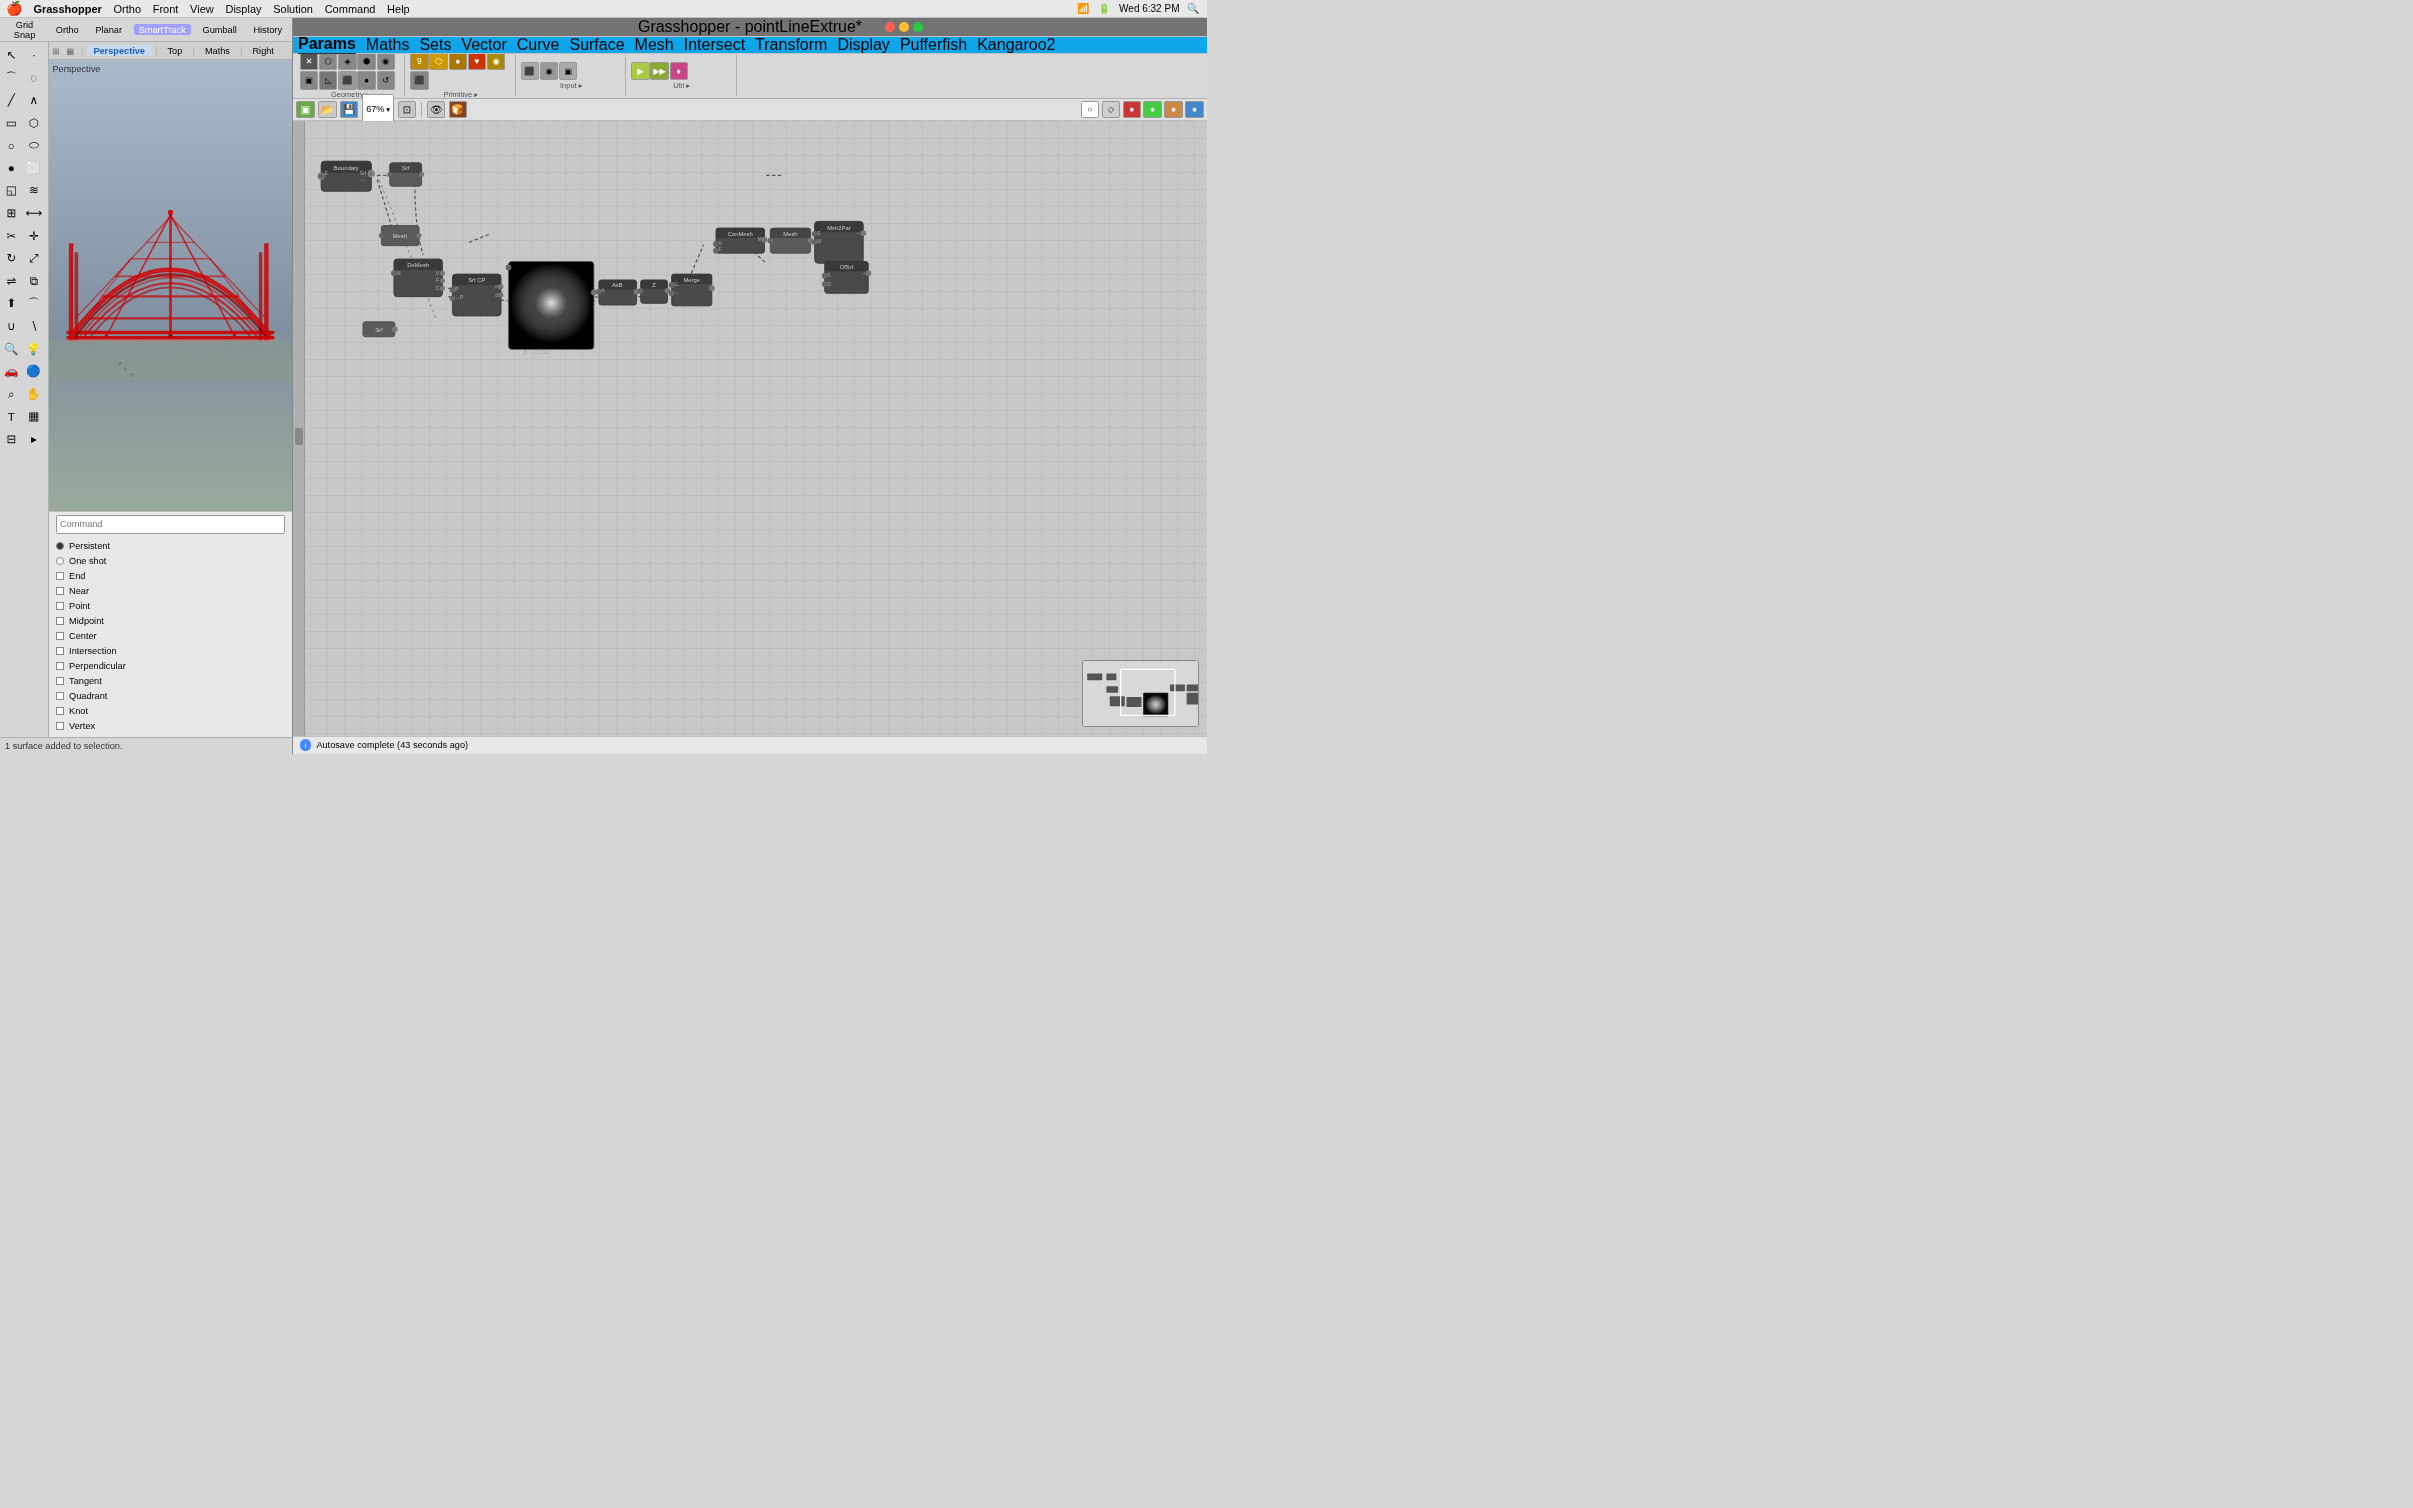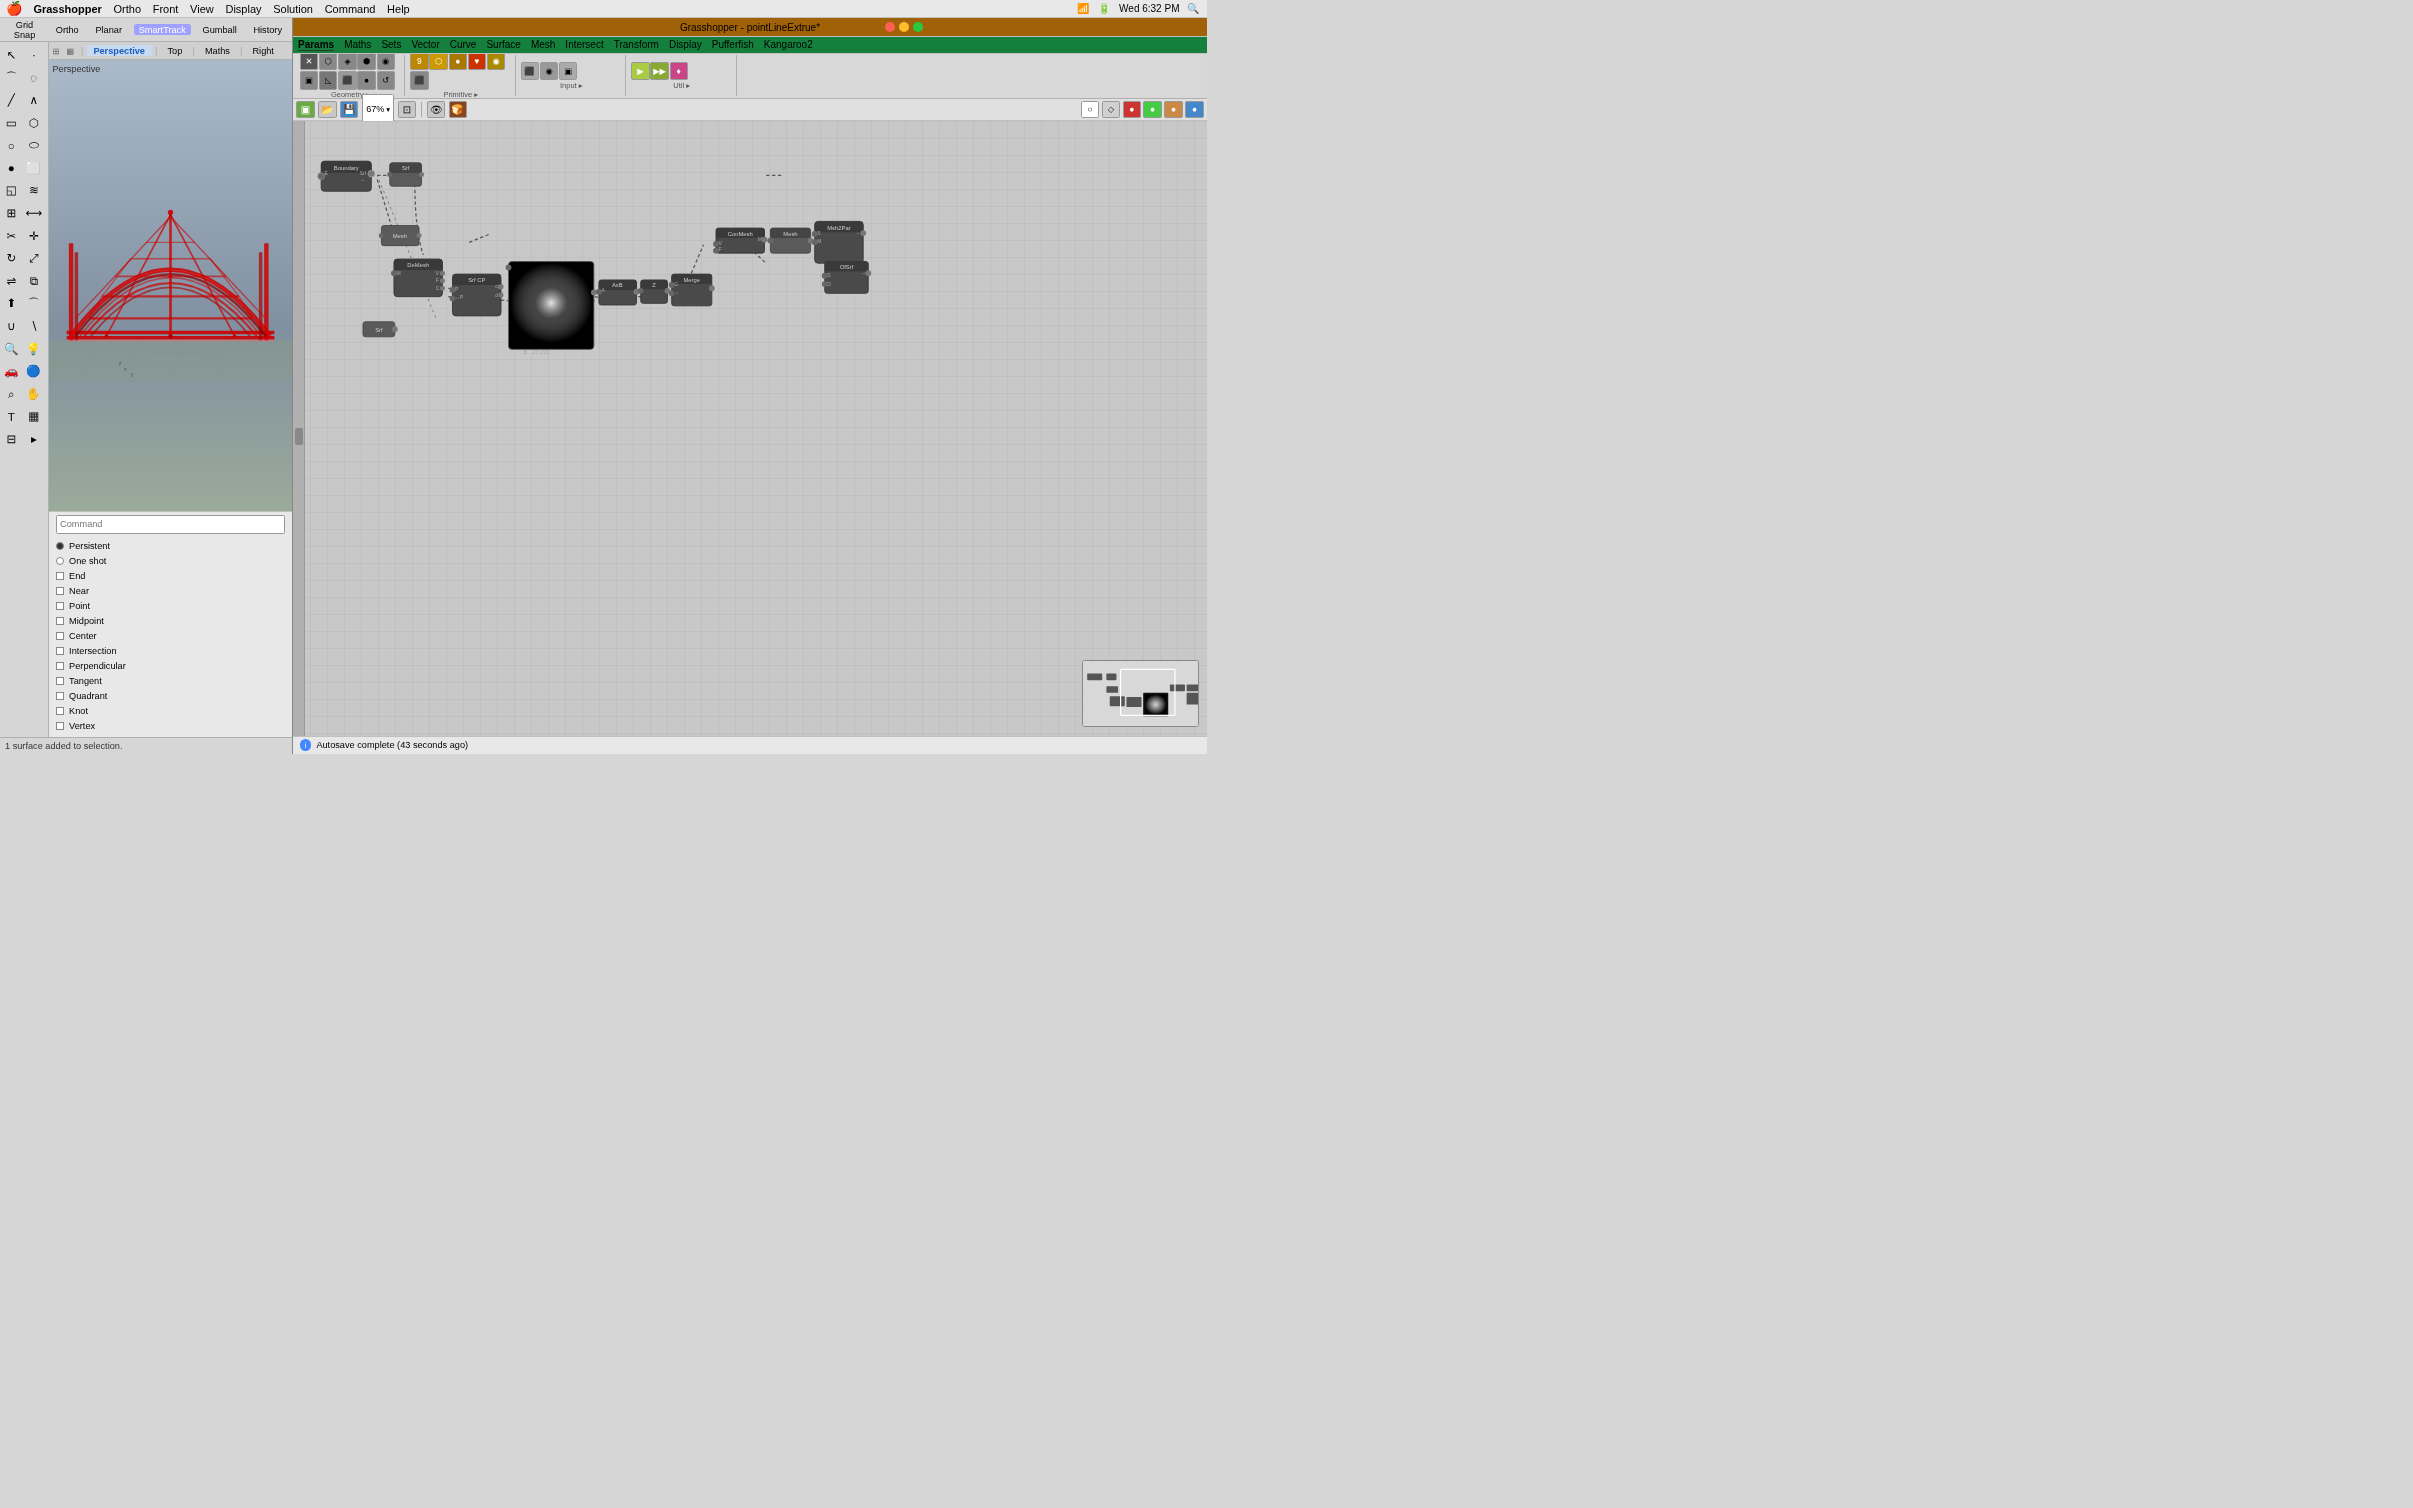--- a/index.html
+++ b/index.html
@@ -222,51 +222,51 @@
       flex: 1;
       display: flex;
       flex-direction: column;
       background: #f0f0f0;
       border-left: 1.7px solid #888;
     }
 
     
     #gh-titlebar {
       height: 18.4px;
-      background: #a16207;
+      background: #737373;
       display: flex;
       align-items: center;
       justify-content: center;
-      font-size: 10px;
+      font-size: 16px;
       font-weight: 500;
       border-bottom: 0.8px solid #c0c0c0;
       flex-shrink: 0;
     }
     .titlebar-dots {
       position: absolute;
       left: 592px;
       display: flex;
       gap: 4.2px;
     }
     .dot {
       width: 10px;
       height: 10px;
       border-radius: 50%;
     }
 
     
     #gh-menu {
       height: 17px;
-      background: #15803d;
+      background: #0ea5e9;
       display: flex;
       align-items: center;
       padding: 0 5px;
       gap: 10px;
       border-bottom: 0.8px solid #c0c0c0;
-      font-size: 10px;
+      font-size: 16px;
       flex-shrink: 0;
     }
 
     
     #gh-component-bar {
       background: #d8d8d8;
       border-bottom: 0.8px solid #b0b0b0;
       flex-shrink: 0;
     }
     #gh-components {

